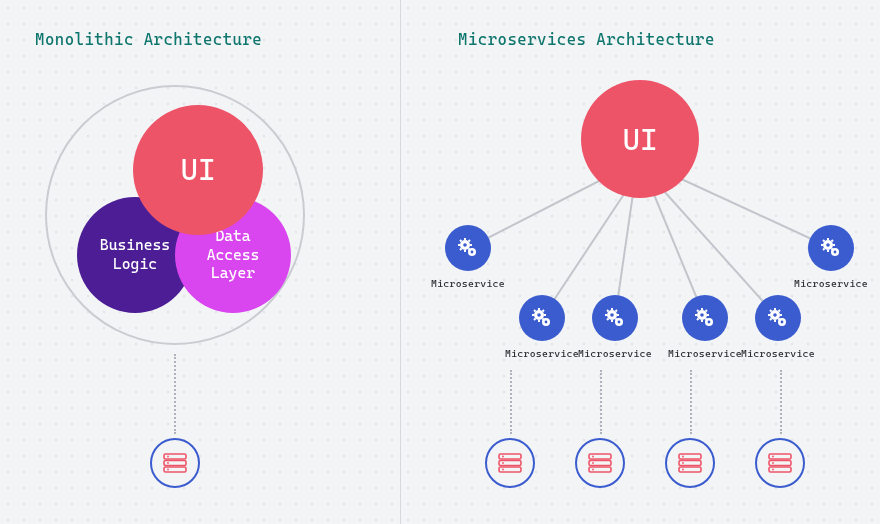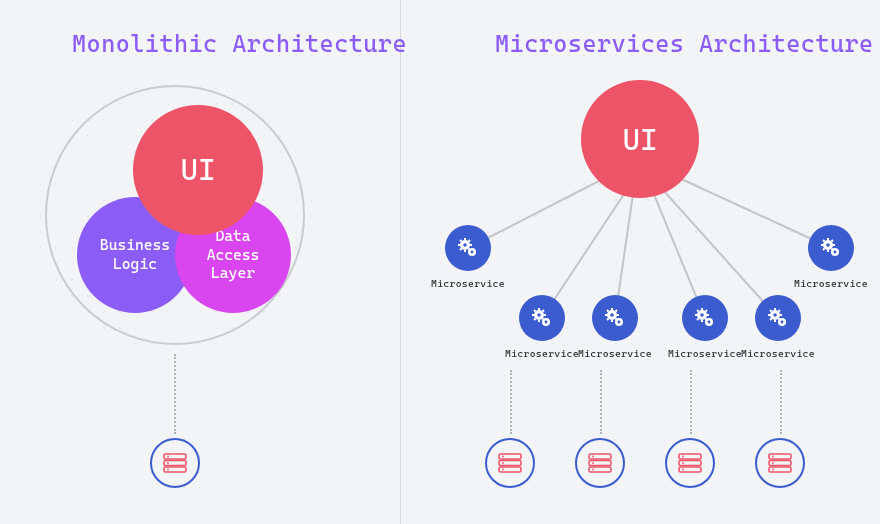--- a/index.html
+++ b/index.html
@@ -17,46 +17,45 @@
   .divider {
     position: absolute;
     left: 400px;
     top: 0;
     width: 1px;
     height: 524px;
     background: #d6d9dd;
   }
   .heading {
     position: absolute;
-    font-size: 24px;
+    font-size: 16px;
     font-weight: 400;
-    color: #8b5cf6;
+    color: #0f766e;
     letter-spacing: 0.5px;
-    margin-left: 37px;
   }
   .heading.left { left: 35px; top: 30px; }
   .heading.right { left: 458px; top: 30px; }
 
   
   .mono-zone { position: absolute; left: 35px; top: 75px; width: 280px; height: 280px; }
   .mono-ring {
     position: absolute; left: 10px; top: 10px; width: 260px; height: 260px;
     border: 2px solid #c9ccd1; border-radius: 50%;
   }
   .circ {
     position: absolute; border-radius: 50%;
     display: flex; align-items: center; justify-content: center;
     text-align: center; color: #fff; line-height: 1.25;
   }
   .circ.ui-big {
     width: 130px; height: 130px; background: #ee5468;
     left: 98px; top: 30px; font-size: 30px;
   }
   .circ.bl {
-    width: 116px; height: 116px; background: #8b5cf6;
+    width: 116px; height: 116px; background: #4c1d95;
     left: 42px; top: 122px; font-size: 15px; align-items: center;
   }
   .circ.dal {
     width: 116px; height: 116px; background: #d946ef;
     left: 140px; top: 122px; font-size: 15px;
   }
 
   .dotted-v {
     position: absolute;
     border-left: 2px dotted #aeb3bb;

